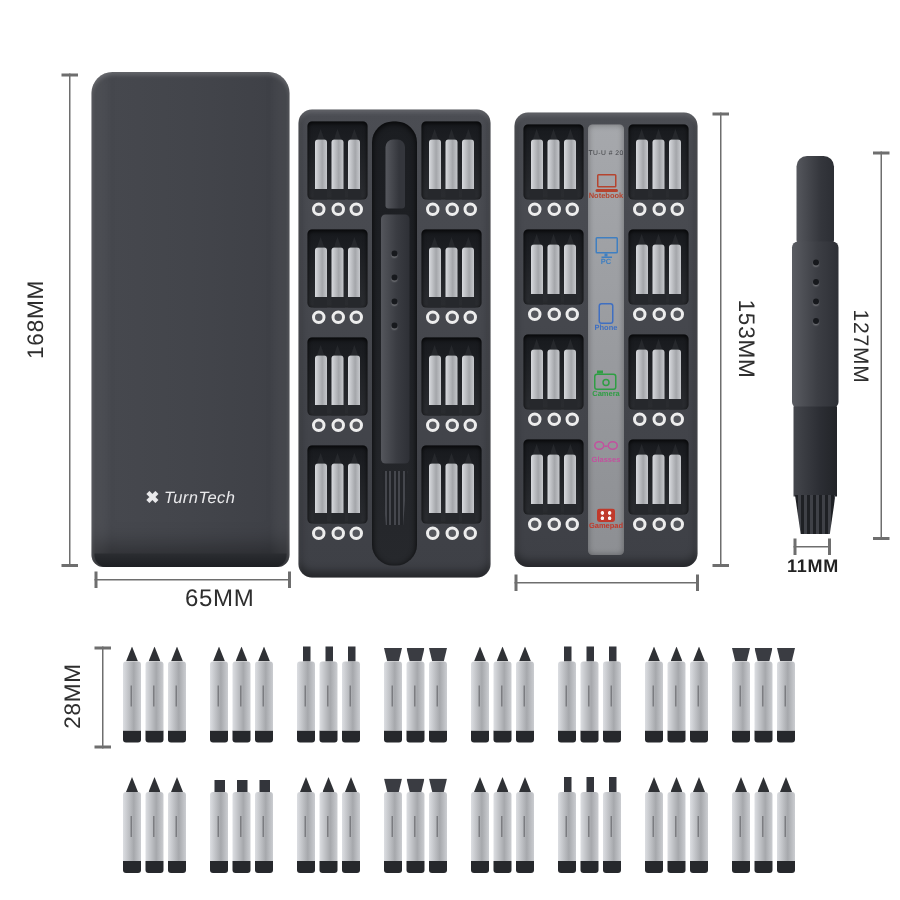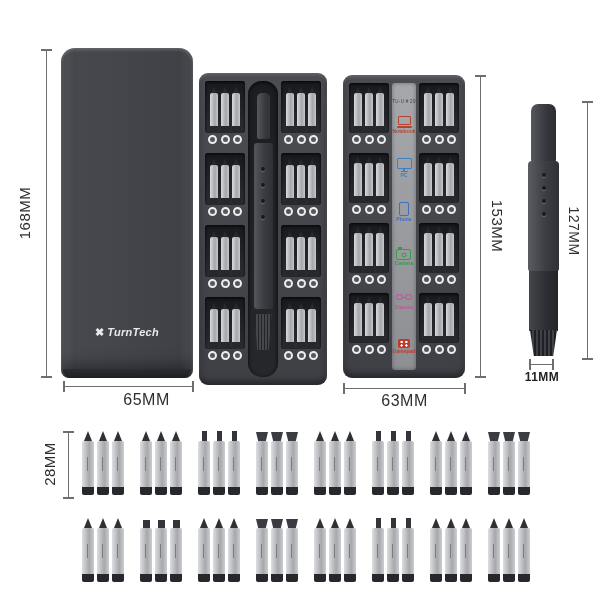--- a/index.html
+++ b/index.html
@@ -22,21 +22,21 @@
   
   .case{position:absolute;left:61px;top:48px;width:132px;height:330px;
         border-radius:14px 14px 8px 8px;
         background:linear-gradient(90deg,#5a5c62,#46484e 10%,#43454b 50%,#3f4147 90%,#53555b);
         box-shadow:inset 0 2px 3px rgba(255,255,255,.18), inset 0 -14px 14px rgba(0,0,0,.35);}
   .case .lip{position:absolute;left:2px;right:2px;bottom:0;height:9px;border-radius:0 0 8px 8px;
         background:linear-gradient(180deg,#2b2d31,#1d1f23);}
   .logo{position:absolute;left:0;right:0;top:276px;height:16px;display:flex;
         align-items:center;justify-content:center;gap:3px;color:#e9e9eb;}
   .logo .mark{font-size:11px;font-weight:700;line-height:1;}
-  .logo .word{font-size:11px;font-weight:700;font-style:italic;letter-spacing:.3px;}
+  .logo .word{font-size:11px;font-weight:400;font-style:italic;letter-spacing:.3px;}
 
   
   .tray{position:absolute;border-radius:9px;
         background:linear-gradient(180deg,#4b4d53,#3e4046);
         box-shadow:inset 0 2px 3px rgba(255,255,255,.14), inset 0 -4px 6px rgba(0,0,0,.4);}
   .tray-inner{display:flex;height:100%;box-sizing:border-box;padding:8px 6px;gap:3px;}
   .tray-col{flex:1;display:flex;flex-direction:column;gap:7px;}
   .tray-group{display:flex;flex-direction:column;}
   .tray-slot{height:52px;background:linear-gradient(180deg,#17191d,#2b2d31);
         border-radius:3px;display:flex;justify-content:space-evenly;align-items:flex-end;
@@ -598,21 +598,20 @@
               <div class="ring"></div>
             </div>
           </div>
         </div>
     </div>
   </div>
 
   <div class="dimv" style="left:480px;top:75px;height:303px"></div>
   <div class="vlabel cw" style="left:497px;top:226px">153MM</div>
   <div class="dimh" style="left:343px;top:388px;width:123px"></div>
-  <div class="hlabel" style="left:343px;top:392px;width:123px">63MM</div>
 
   <div class="sd sd-cap"></div>
   <div class="sd sd-body">
     <span class="dot"></span>
     <span class="dot"></span>
     <span class="dot"></span>
     <span class="dot"></span>
   </div>
   <div class="sd sd-grip"></div>
   <div class="sd sd-knurl"></div>

